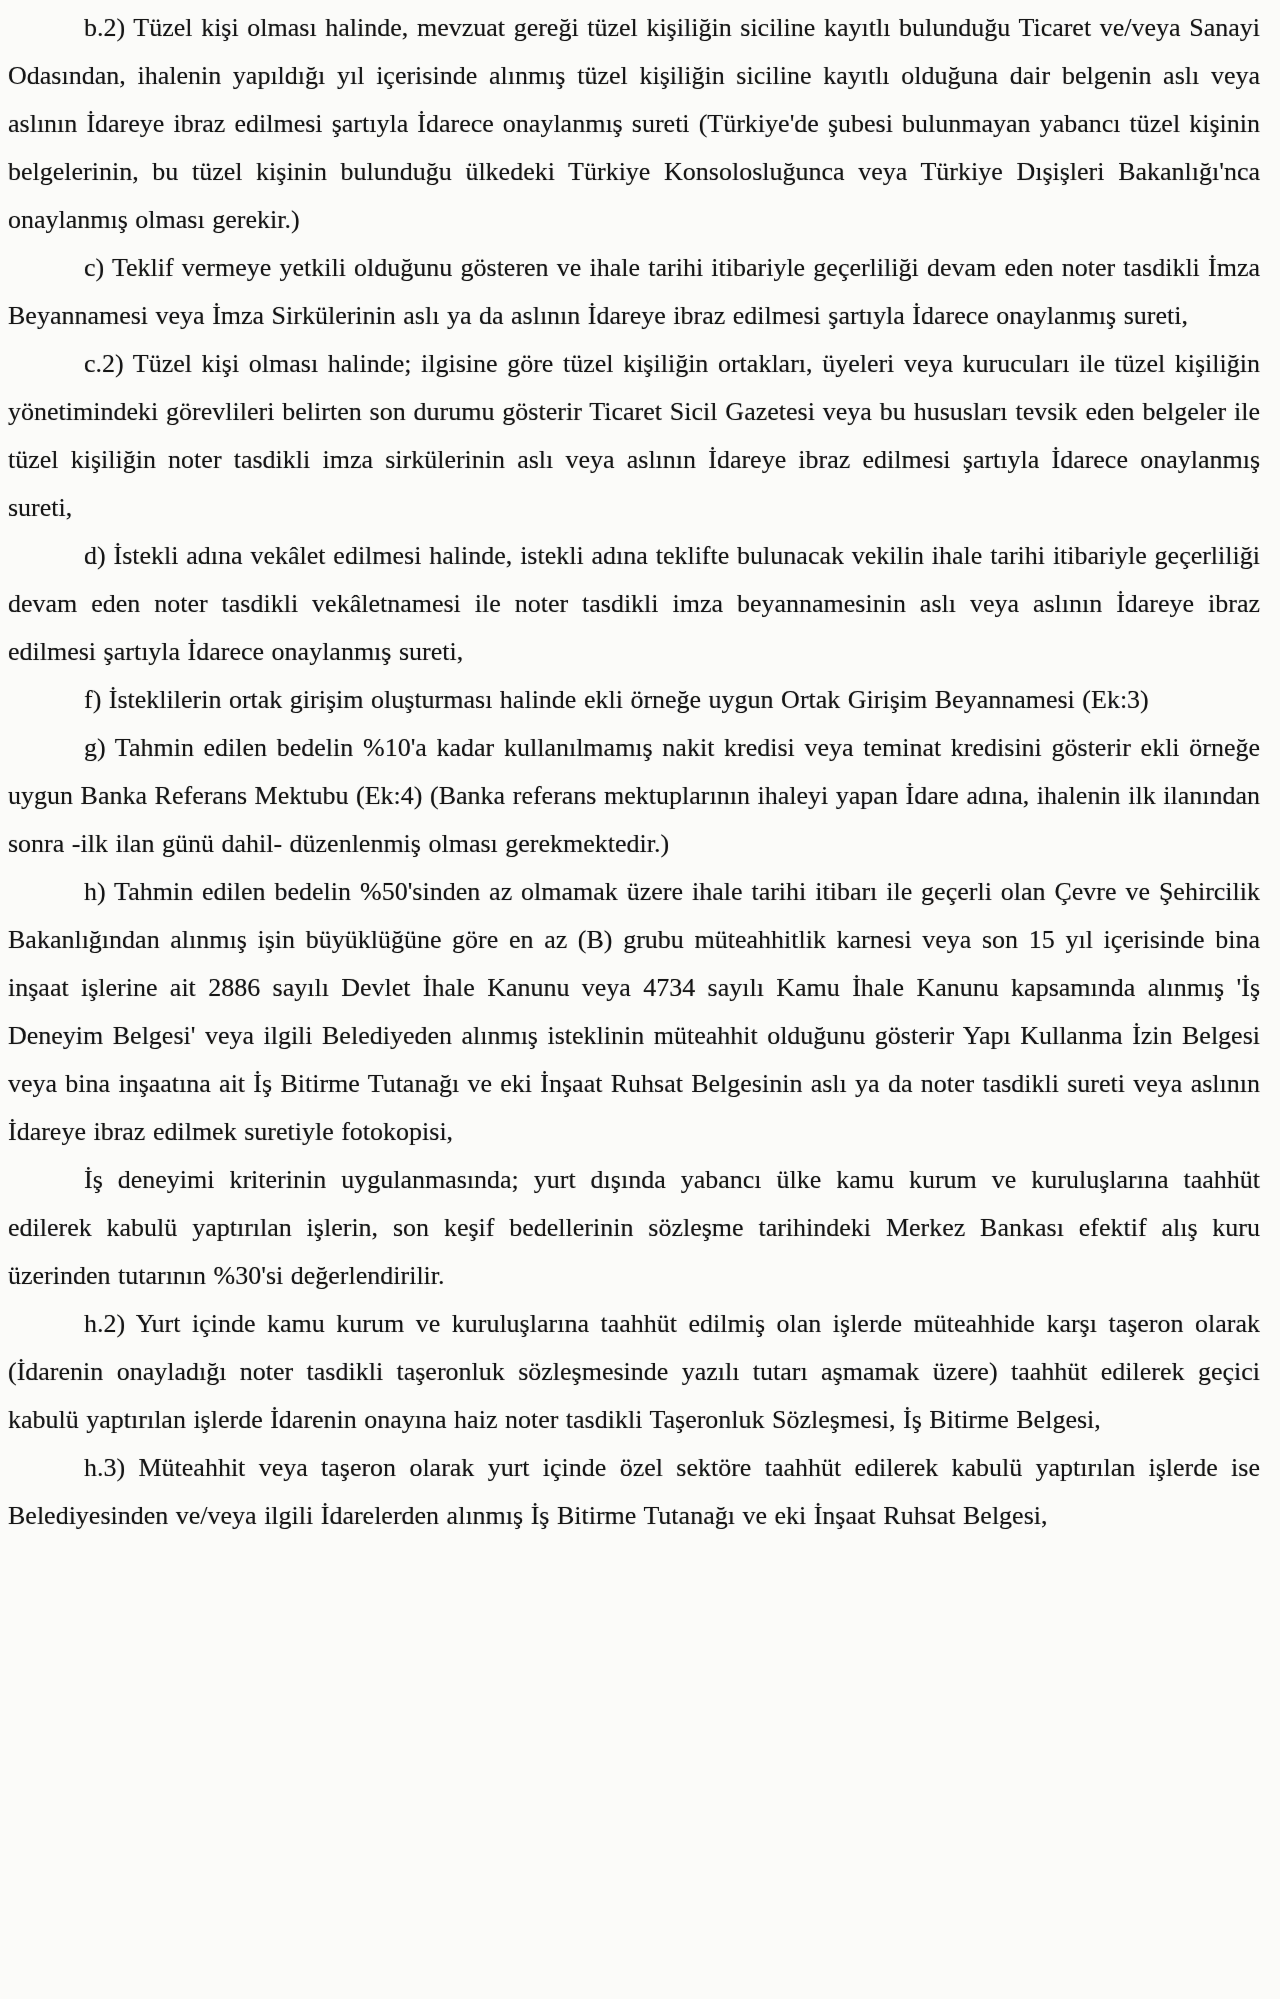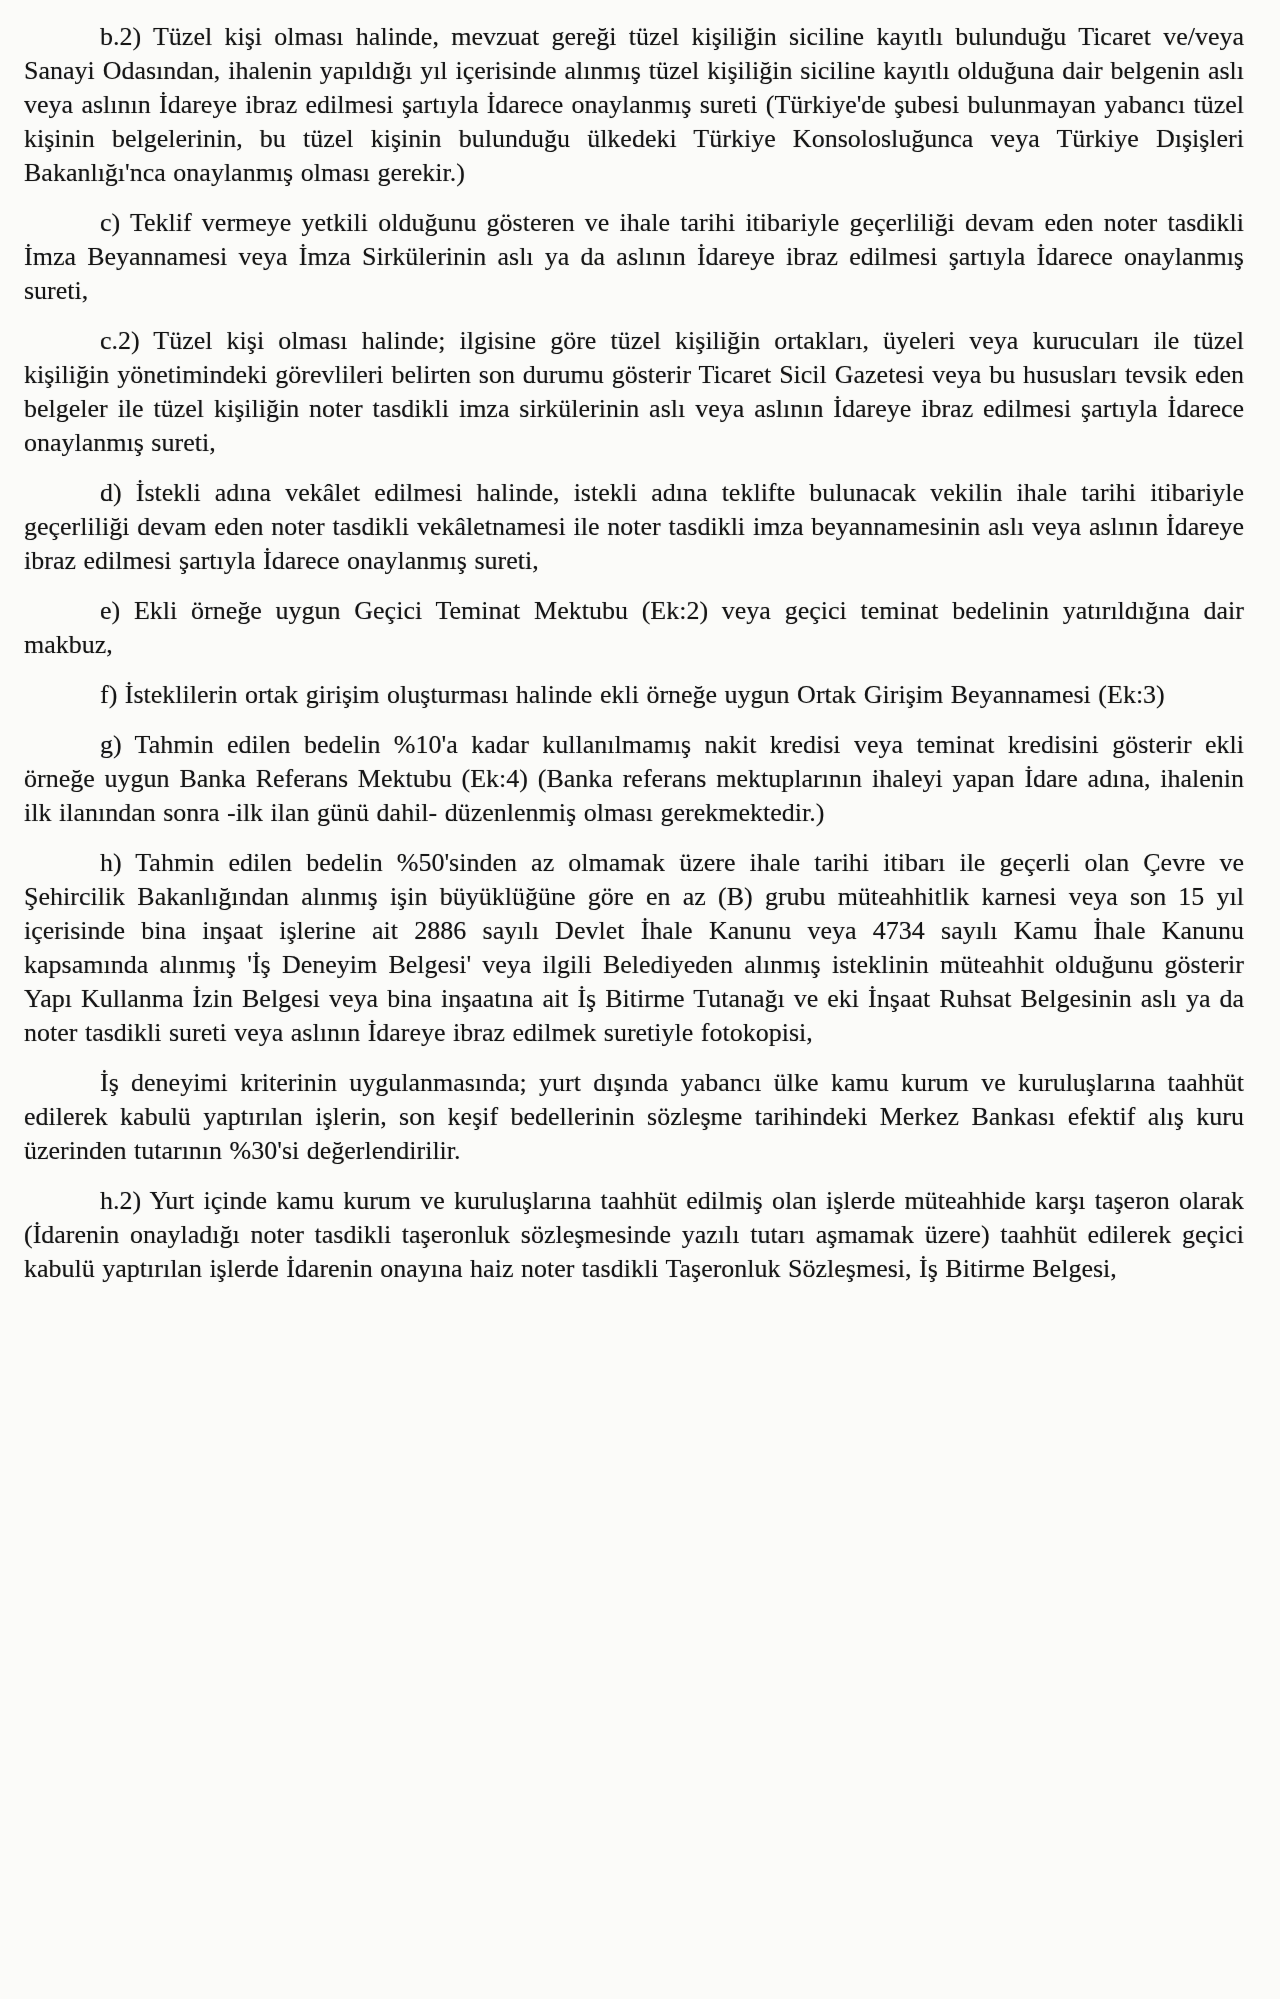--- a/index.html
+++ b/index.html
@@ -15,37 +15,37 @@
     overflow: hidden;
   }
   .page {
     box-sizing: border-box;
     width: 1280px;
     height: 1999px;
     background: #fbfbf9;
     padding: 4px 20px 0 8px;
   }
   .page p {
-    margin: 16px;
+    margin: 0;
     font-size: 26px;
-    line-height: 34px;
+    line-height: 48px;
     text-align: justify;
     text-indent: 76px;
     word-spacing: 1px;
     
     text-shadow: 0 0 1px rgba(30,30,30,0.45);
   }
 </style>
 </head>
 <body>
 
 <main class="page">
   <p>b.2) Tüzel kişi olması halinde, mevzuat gereği tüzel kişiliğin siciline kayıtlı bulunduğu Ticaret ve/veya Sanayi Odasından, ihalenin yapıldığı yıl içerisinde alınmış tüzel kişiliğin siciline kayıtlı olduğuna dair belgenin aslı veya aslının İdareye ibraz edilmesi şartıyla İdarece onaylanmış sureti (Türkiye'de şubesi bulunmayan yabancı tüzel kişinin belgelerinin, bu tüzel kişinin bulunduğu ülkedeki Türkiye Konsolosluğunca veya Türkiye Dışişleri Bakanlığı'nca onaylanmış olması gerekir.)</p>
   <p>c) Teklif vermeye yetkili olduğunu gösteren ve ihale tarihi itibariyle geçerliliği devam eden noter tasdikli İmza Beyannamesi veya İmza Sirkülerinin aslı ya da aslının İdareye ibraz edilmesi şartıyla İdarece onaylanmış sureti,</p>
   <p>c.2) Tüzel kişi olması halinde; ilgisine göre tüzel kişiliğin ortakları, üyeleri veya kurucuları ile tüzel kişiliğin yönetimindeki görevlileri belirten son durumu gösterir Ticaret Sicil Gazetesi veya bu hususları tevsik eden belgeler ile tüzel kişiliğin noter tasdikli imza sirkülerinin aslı veya aslının İdareye ibraz edilmesi şartıyla İdarece onaylanmış sureti,</p>
   <p>d) İstekli adına vekâlet edilmesi halinde, istekli adına teklifte bulunacak vekilin ihale tarihi itibariyle geçerliliği devam eden noter tasdikli vekâletnamesi ile noter tasdikli imza beyannamesinin aslı veya aslının İdareye ibraz edilmesi şartıyla İdarece onaylanmış sureti,</p>
-  <p>e) Ekli örneğe uygun Geçici Teminat Mektubu (Ek:2) veya geçici teminat bedelinin yatırıldığına dair makbuz,</p>
   <p>f) İsteklilerin ortak girişim oluşturması halinde ekli örneğe uygun Ortak Girişim Beyannamesi (Ek:3)</p>
   <p>g) Tahmin edilen bedelin %10'a kadar kullanılmamış nakit kredisi veya teminat kredisini gösterir ekli örneğe uygun Banka Referans Mektubu (Ek:4) (Banka referans mektuplarının ihaleyi yapan İdare adına, ihalenin ilk ilanından sonra -ilk ilan günü dahil- düzenlenmiş olması gerekmektedir.)</p>
   <p>h) Tahmin edilen bedelin %50'sinden az olmamak üzere ihale tarihi itibarı ile geçerli olan Çevre ve Şehircilik Bakanlığından alınmış işin büyüklüğüne göre en az (B) grubu müteahhitlik karnesi veya son 15 yıl içerisinde bina inşaat işlerine ait 2886 sayılı Devlet İhale Kanunu veya 4734 sayılı Kamu İhale Kanunu kapsamında alınmış 'İş Deneyim Belgesi' veya ilgili Belediyeden alınmış isteklinin müteahhit olduğunu gösterir Yapı Kullanma İzin Belgesi veya bina inşaatına ait İş Bitirme Tutanağı ve eki İnşaat Ruhsat Belgesinin aslı ya da noter tasdikli sureti veya aslının İdareye ibraz edilmek suretiyle fotokopisi,</p>
   <p>İş deneyimi kriterinin uygulanmasında; yurt dışında yabancı ülke kamu kurum ve kuruluşlarına taahhüt edilerek kabulü yaptırılan işlerin, son keşif bedellerinin sözleşme tarihindeki Merkez Bankası efektif alış kuru üzerinden tutarının %30'si değerlendirilir.</p>
   <p>h.2) Yurt içinde kamu kurum ve kuruluşlarına taahhüt edilmiş olan işlerde müteahhide karşı taşeron olarak (İdarenin onayladığı noter tasdikli taşeronluk sözleşmesinde yazılı tutarı aşmamak üzere) taahhüt edilerek geçici kabulü yaptırılan işlerde İdarenin onayına haiz noter tasdikli Taşeronluk Sözleşmesi, İş Bitirme Belgesi,</p>
+  <p>h.3) Müteahhit veya taşeron olarak yurt içinde özel sektöre taahhüt edilerek kabulü yaptırılan işlerde ise Belediyesinden ve/veya ilgili İdarelerden alınmış İş Bitirme Tutanağı ve eki İnşaat Ruhsat Belgesi,</p>
 </main>
 
 </body></html>

